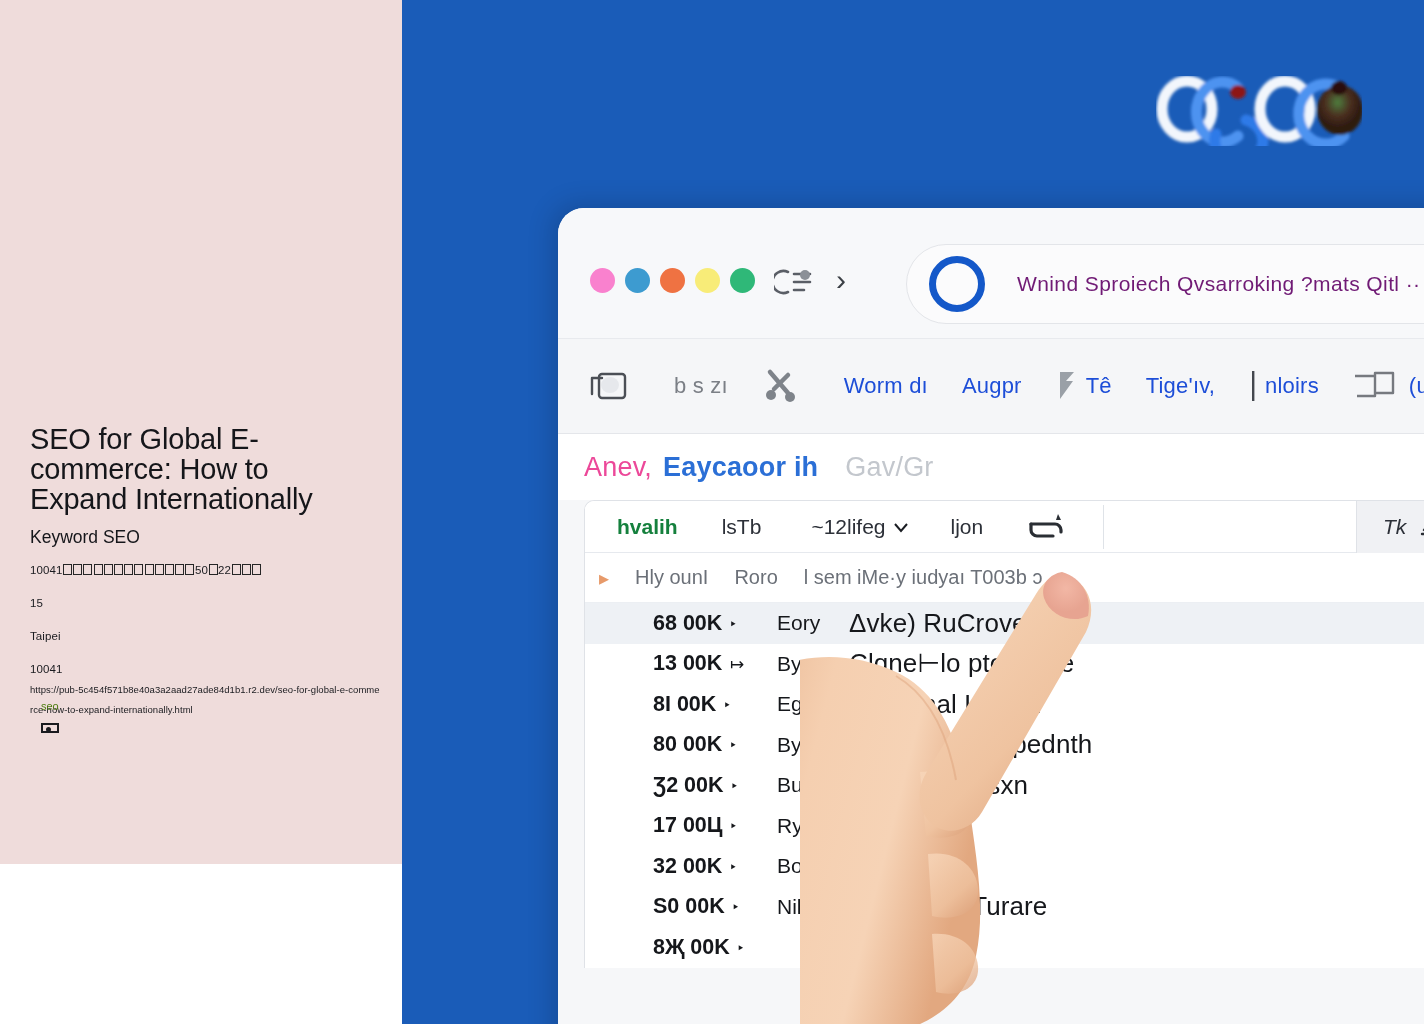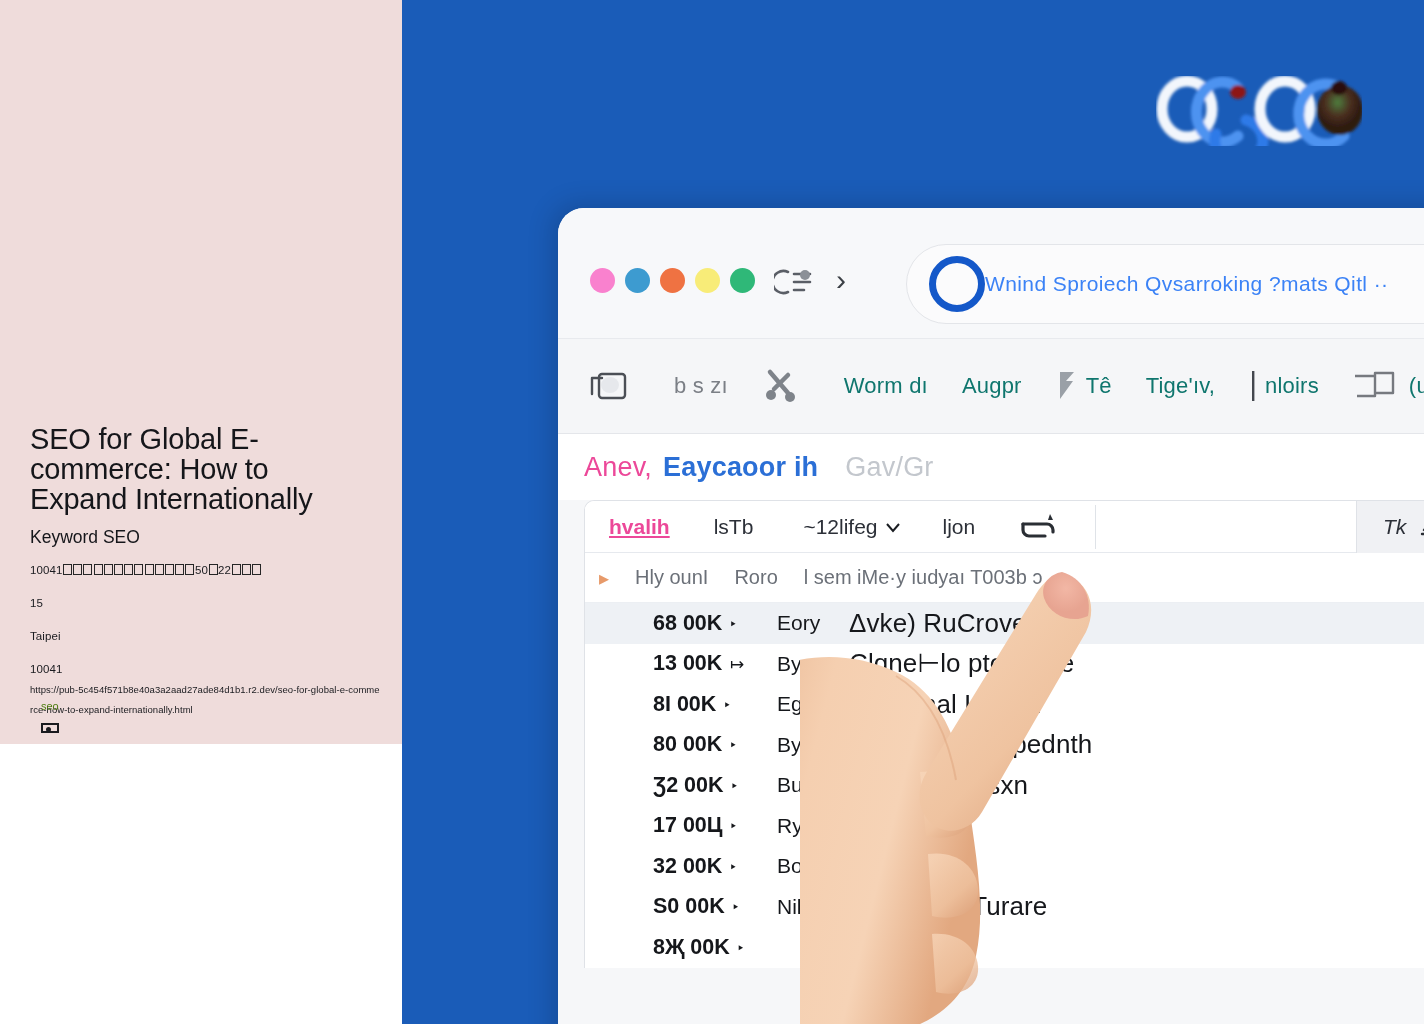--- a/index.html
+++ b/index.html
@@ -11,21 +11,21 @@
   }
   #page {
     position: relative;
     width: 1424px; height: 1024px;
     overflow: hidden;
   }
 
   
   #left-panel {
     position: absolute; left: 0; top: 0;
-    width: 402px; height: 744px;
+    width: 402px; height: 864px;
     background: #efdcdb;
     overflow: hidden;
   }
   #left-content {
     position: absolute;
     left: 30px; top: 424px;
     width: 360px;
   }
   .article-title {
     font-size: 29px;
@@ -150,41 +150,42 @@
     display: flex; align-items: center;
   }
   #omni-circle {
     margin-left: 22px;
     width: 56px; height: 56px;
     border: 7px solid #1458c9;
     border-radius: 50%;
     flex: 0 0 auto;
   }
   #omni-text {
+    margin-left: 32px;
     font-size: 21px;
-    color: #3b82f6;
+    color: #701a75;
     white-space: nowrap;
     overflow: hidden;
     letter-spacing: 0.4px;
   }
 
   
   #toolbar {
     position: relative;
     height: 96px;
     background: #f5f6f8;
     border-top: 1px solid #e8eaee;
     border-bottom: 1px solid #e4e6ea;
     display: flex; align-items: center;
     padding-left: 28px;
     gap: 34px;
   }
   .tb-item {
     font-size: 22px;
-    color: #0f766e;
+    color: #1d4ed8;
     white-space: nowrap;
     letter-spacing: 0.2px;
     display: flex; align-items: center; gap: 8px;
   }
   .tb-item.muted { color: #7b7f86; }
   .tb-icon { display: inline-block; color: #5e6167; }
 
   
   #page-head {
     height: 66px;
@@ -217,21 +218,21 @@
     border-bottom: 1px solid #e6e9ee;
     background: #ffffff;
     position: relative;
   }
   .fl {
     font-size: 21px;
     white-space: nowrap;
     display: flex; align-items: center;
     gap: 7px;
   }
-  #fl-0 { color: #ec4899; font-weight: 600; margin-left: 24px; text-decoration: underline; }
+  #fl-0 { color: #15803d; font-weight: 600; margin-left: 32px; }
   #fl-1 { color: #2c3038; margin-left: 44px; }
   #fl-2 { color: #2c3038; margin-left: 50px; }
   #fl-3 { color: #2c3038; margin-left: 42px; }
   #fl-icon-1 { margin-left: 42px; color: #33373d; }
   #fl-divider {
     margin-left: 34px;
     width: 1px; height: 44px; background: #dfe3e8;
   }
   #filter-right {
     position: absolute; right: 0; top: 0;

